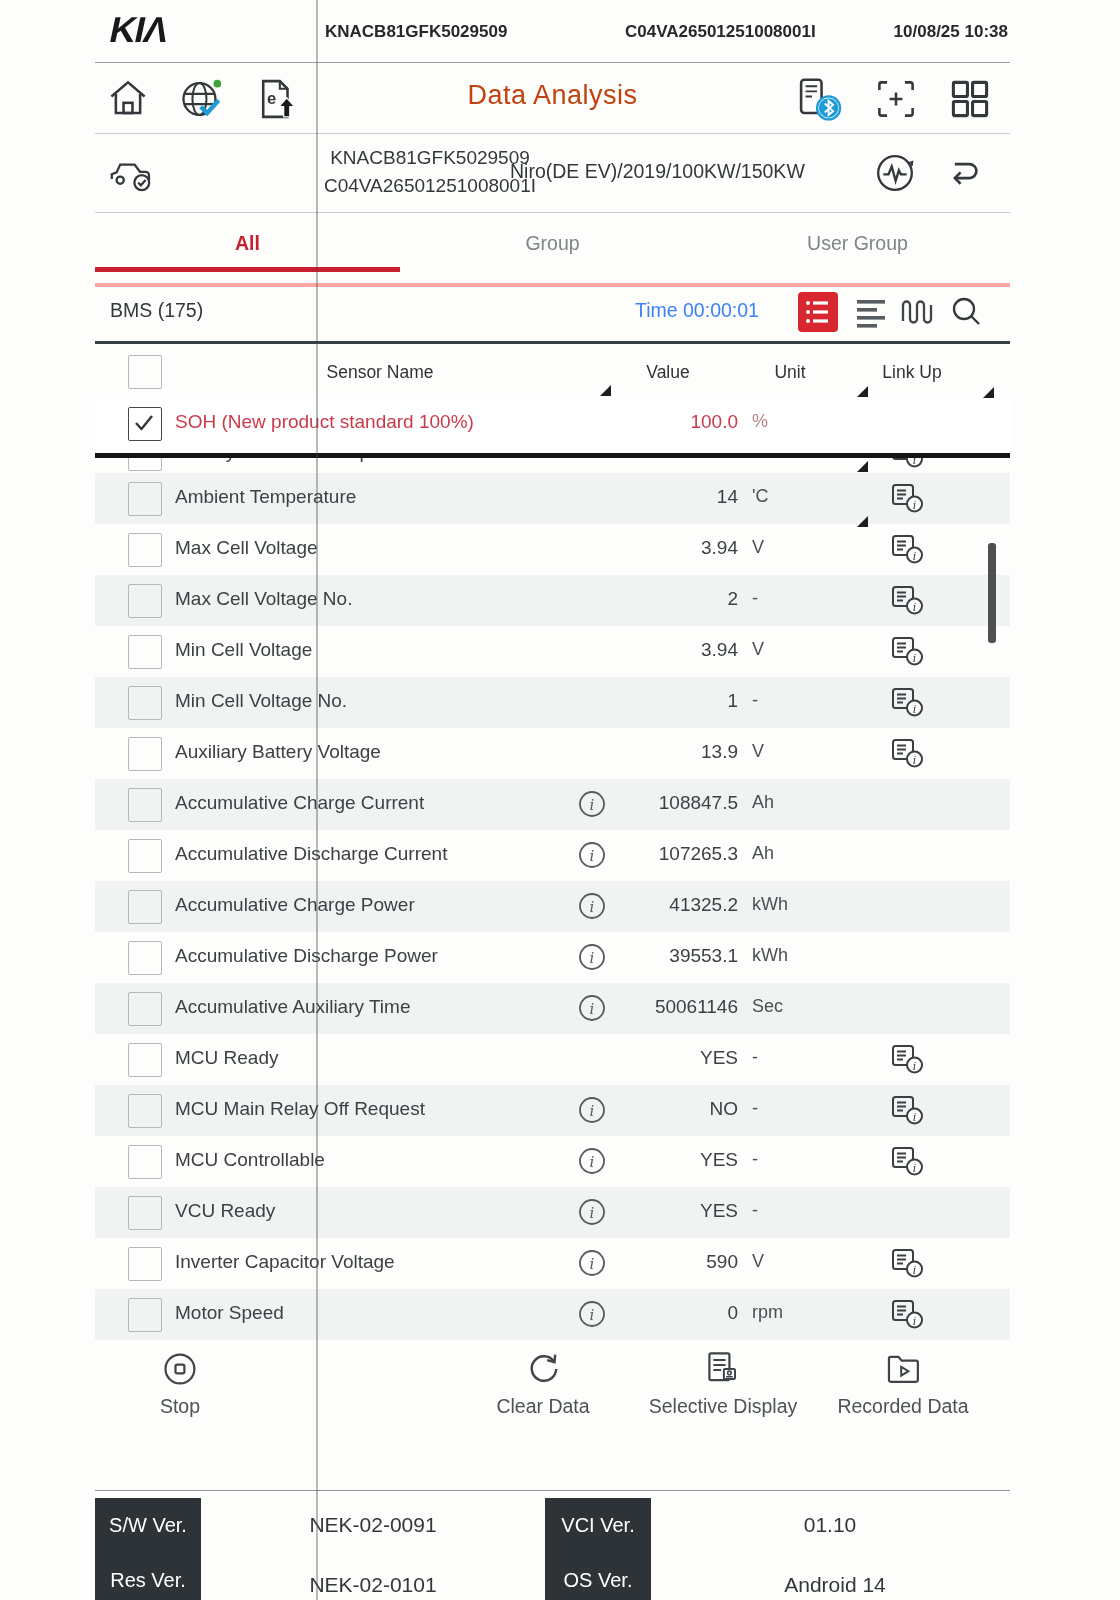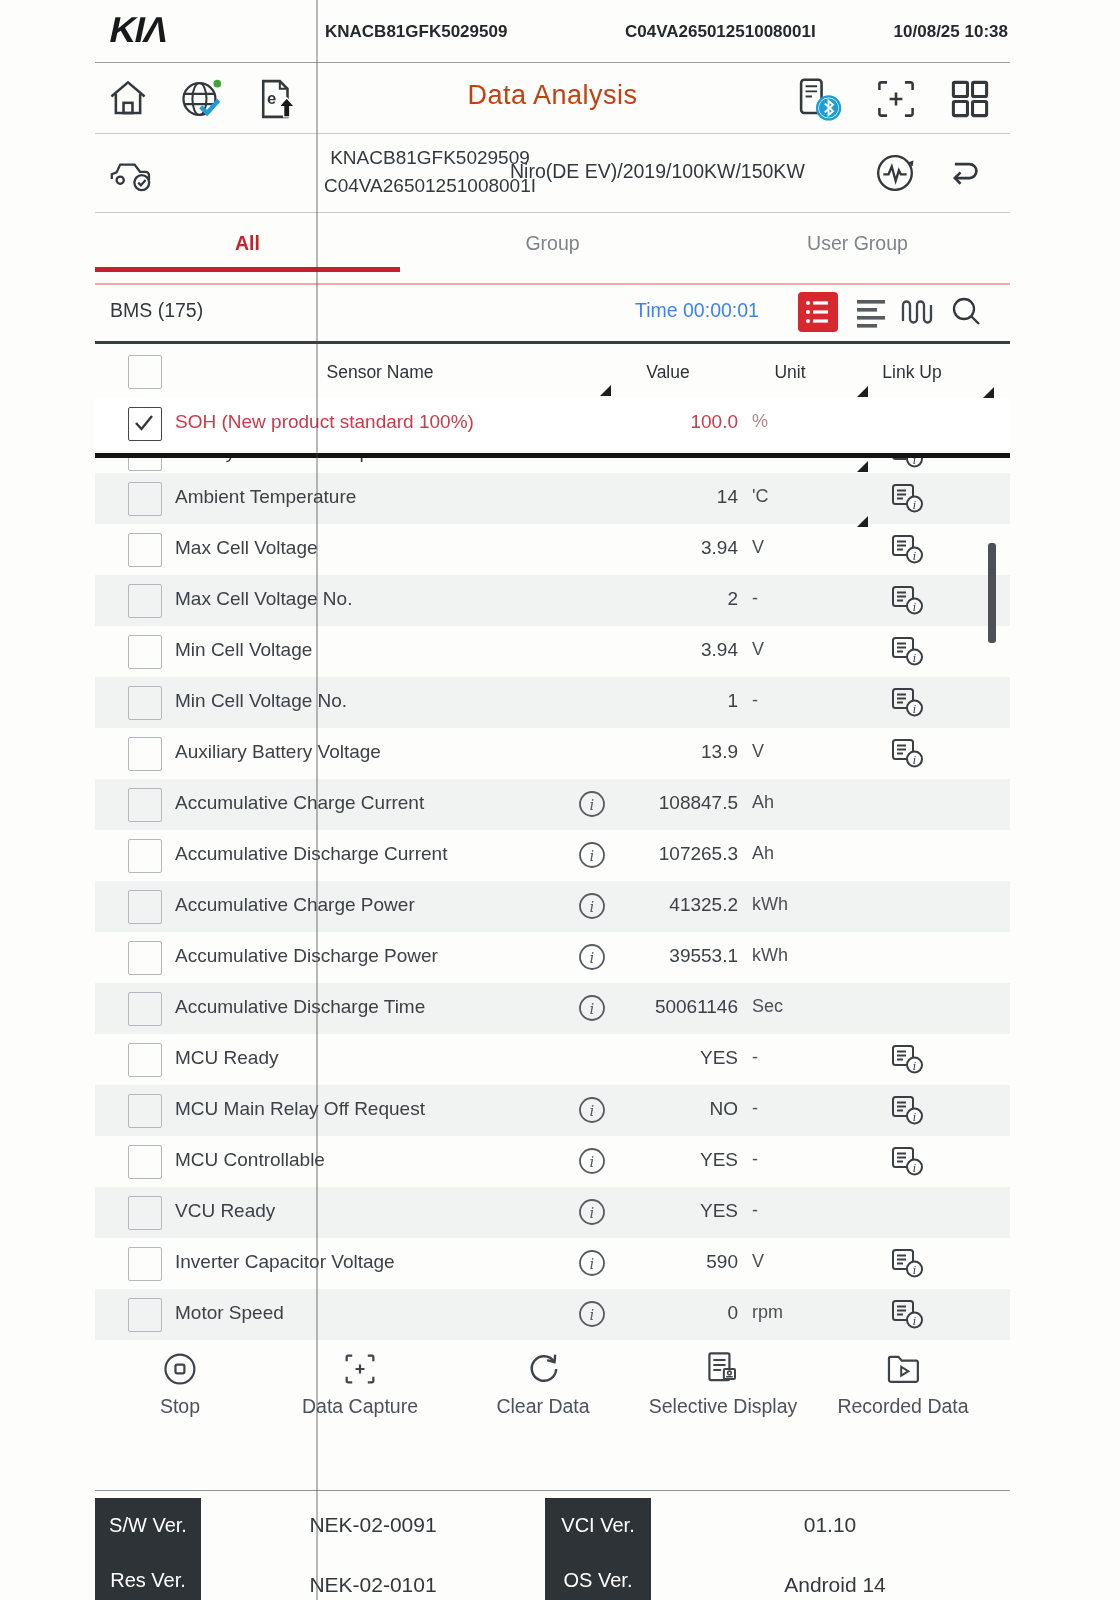--- a/index.html
+++ b/index.html
@@ -19,21 +19,21 @@
   #header{top:63px;height:70px;border-bottom:1px solid #c9cdd0;}
   .hicon{top:13px;width:46px;height:46px;cursor:pointer;}
   #title{left:0;right:0;top:17px;text-align:center;font-size:27px;font-weight:normal;color:#c2410c;letter-spacing:.5px;}
 
   
   #vehicle{top:134px;height:78px;border-bottom:1px solid #c9cdd0;font-size:19px;}
   #vehicle .vin2{left:175px;top:10px;width:320px;text-align:center;line-height:28px;color:#33383c;}
   #vehicle .model{left:415px;top:26px;font-size:19.5px;color:#33383c;}
 
   
-  #tabs{top:212px;height:71px;border-bottom:2px solid #fca5a5;}
+  #tabs{top:212px;height:71px;border-bottom:4px solid #fca5a5;}
   .tab{top:20px;width:305px;text-align:center;font-size:19.5px;color:#7d858a;cursor:pointer;}
   .tab.active{color:#c8202f;font-weight:bold;}
   #tab-underline{left:0;top:55px;width:305px;height:5px;background:#c8202f;}
 
   
   #listbar{top:283px;height:70px;font-size:19.5px;}
   #bms{left:15px;top:16px;color:#33383c;}
   #time{left:540px;top:16px;color:#3b82f6;text-align:center;}
   .vicon{top:8px;width:42px;height:42px;cursor:pointer;}
 
@@ -396,21 +396,21 @@
         <circle cx="15" cy="15" r="12" fill="none" stroke="#555b60" stroke-width="1.8"></circle>
         <text x="15" y="21" font-size="15" font-style="italic" text-anchor="middle" fill="#555b60" font-family="DejaVu Serif,serif">i</text>
       </svg>
     </span>
     <span class="val">39553.1</span>
     <span class="unit">kWh</span>
 
   </div>
         <div class="row shade">
     <div class="cb cbx"></div>
-    <span class="nm">Accumulative Discharge Time</span>
+    <span class="nm">Accumulative Auxiliary Time</span>
     <span class="info">
       <svg width="30" height="30" viewBox="0 0 30 30">
         <circle cx="15" cy="15" r="12" fill="none" stroke="#555b60" stroke-width="1.8"></circle>
         <text x="15" y="21" font-size="15" font-style="italic" text-anchor="middle" fill="#555b60" font-family="DejaVu Serif,serif">i</text>
       </svg>
     </span>
     <span class="val">50061146</span>
     <span class="unit">Sec</span>
 
   </div>
@@ -529,29 +529,20 @@
 
   <div class="sec" id="btoolbar">
     <div class="abs bitem" style="left:85px;">
       <span>
         <svg width="40" height="40" viewBox="0 0 36 36">
           <circle cx="18" cy="18" r="13" fill="none" stroke="#3f444a" stroke-width="2"></circle>
           <rect x="14" y="14" width="8" height="8" rx="1.5" fill="none" stroke="#3f444a" stroke-width="2"></rect>
         </svg>
       </span>
       <div class="lbl">Stop</div>
-    </div>
-    <div class="abs bitem" style="left:265px;">
-      <span>
-        <svg width="40" height="40" viewBox="0 0 36 36">
-          <path d="M6 11V7.5A1.5 1.5 0 0 1 7.5 6H11M25 6h3.5A1.5 1.5 0 0 1 30 7.5V11M30 25v3.5a1.5 1.5 0 0 1-1.5 1.5H25M11 30H7.5A1.5 1.5 0 0 1 6 28.5V25" fill="none" stroke="#3f444a" stroke-width="2"></path>
-          <path d="M18 14v8M14 18h8" fill="none" stroke="#3f444a" stroke-width="2"></path>
-        </svg>
-      </span>
-      <div class="lbl">Data Capture</div>
     </div>
     <div class="abs bitem" style="left:448px;">
       <span>
         <svg width="40" height="40" viewBox="0 0 36 36">
           <path d="M27.6 11.4A11 11 0 1 0 29.5 18" fill="none" stroke="#3f444a" stroke-width="2.2"></path>
           <path d="M28.6 5l-.6 6.8-6.6-1.8" fill="none" stroke="#3f444a" stroke-width="2.2"></path>
         </svg>
       </span>
       <div class="lbl">Clear Data</div>
     </div>

